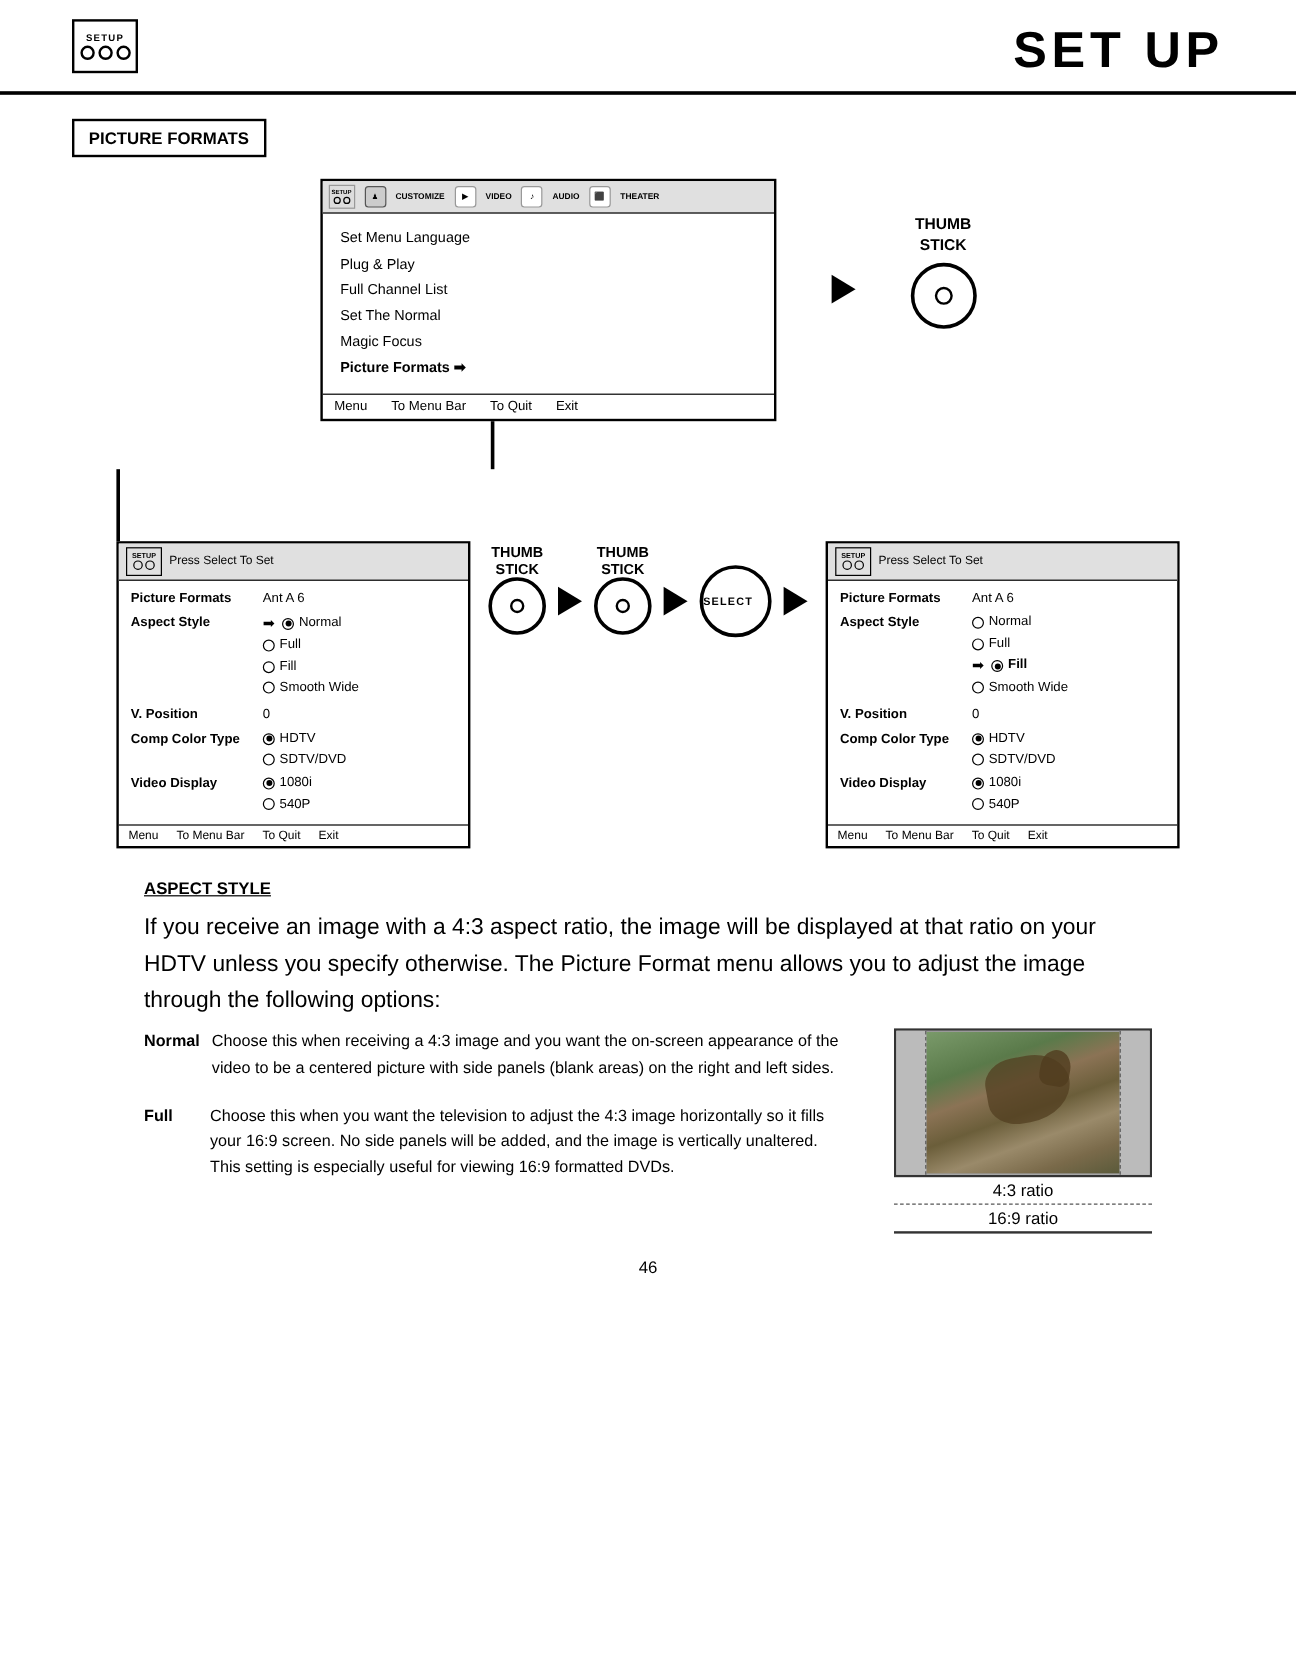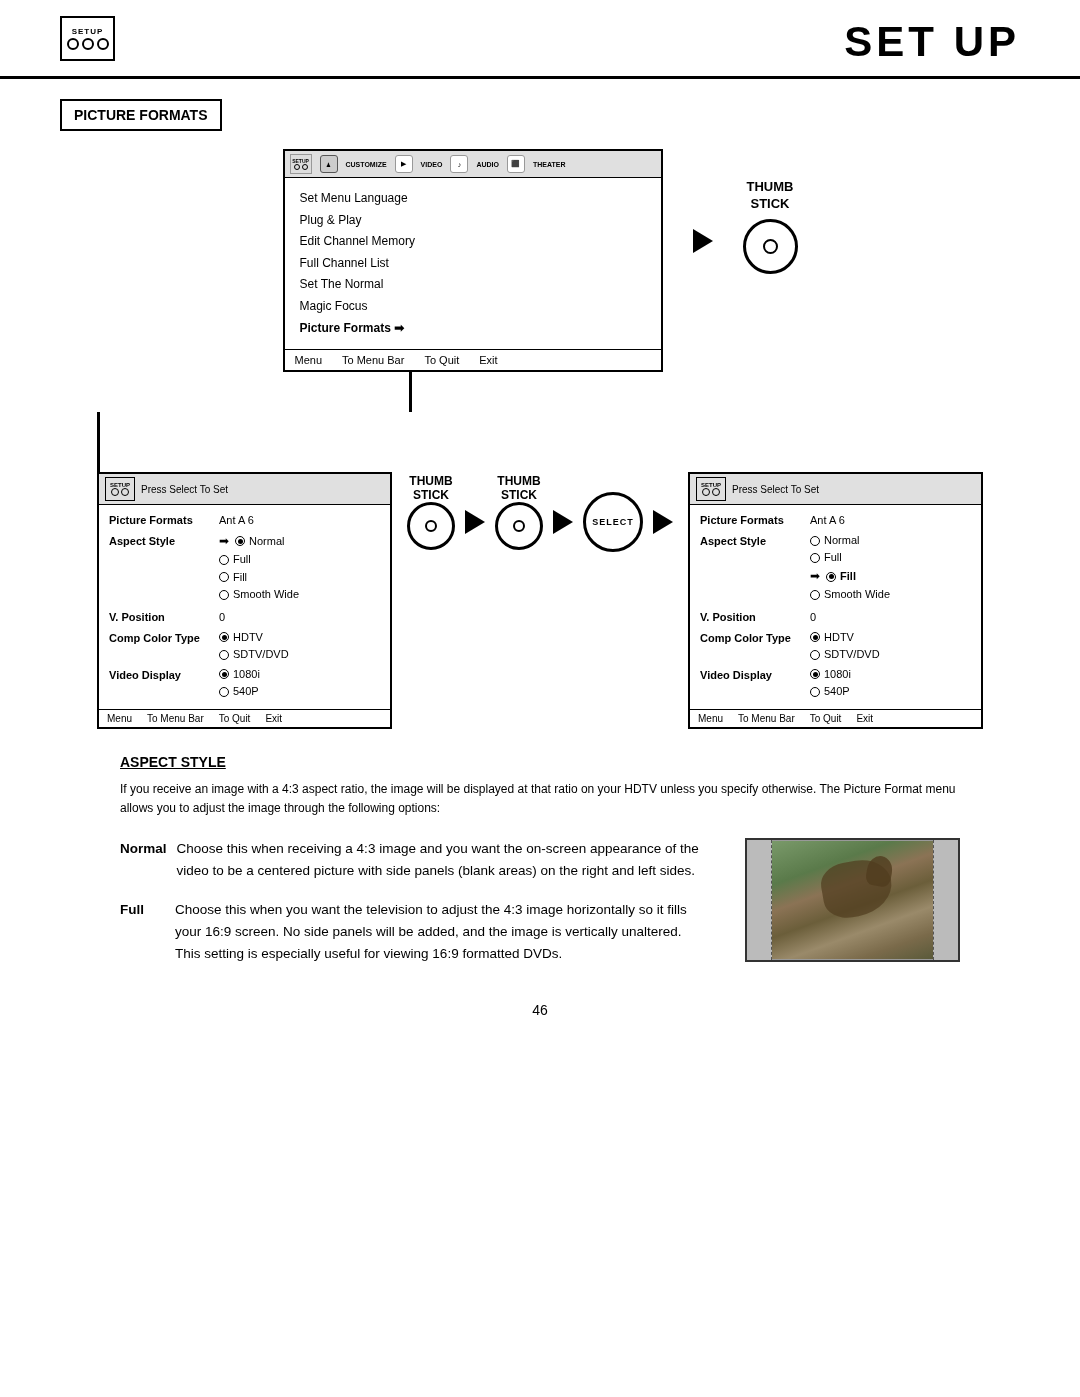--- a/index.html
+++ b/index.html
@@ -155,21 +155,21 @@
     }
 
     .select-circle {
       width: 60px;
       height: 60px;
       border: 3px solid #000;
       border-radius: 50%;
       background: #fff;
       display: flex;
       align-items: center;
-      justify-content: center;
+      justify-content: flex-start;
       font-size: 9px;
       font-weight: bold;
       letter-spacing: 1px;
     }
 
     
     .arrow-right {
       width: 0;
       height: 0;
       border-top: 12px solid transparent;
@@ -294,23 +294,23 @@
       padding: 0 60px;
       margin-top: 25px;
     }
     .aspect-style-title {
       font-weight: bold;
       font-size: 14px;
       margin-bottom: 10px;
       text-decoration: underline;
     }
     .aspect-style-description {
-      font-size: 12px;
+      font-size: 19px;
       line-height: 1.6;
-      margin-bottom: 20px;
+      margin-bottom: 8px;
     }
 
     
     .format-descriptions {
       display: flex;
       gap: 30px;
       align-items: flex-start;
     }
     .format-text-area {
       flex: 1;
@@ -349,21 +349,21 @@
     .diagram-section {
       width: 100%;
       display: flex;
       flex-direction: column;
       align-items: center;
     }
 
     .top-section-wrapper {
       display: flex;
       align-items: flex-start;
-      gap: 30px;
+      gap: 46px;
       justify-content: center;
     }
   </style>
 </head>
 <body>
 
 <div class="setup-icon-top">
   <span class="setup-text">SETUP</span>
   <div class="gear-row">
     <div class="gear-circle"></div>
@@ -409,21 +409,20 @@
           </div>
           <span style="font-size:7px;font-weight:bold;">AUDIO</span>
           <div class="menu-tab-icon">
             <span>⬛</span>
           </div>
           <span style="font-size:7px;font-weight:bold;">THEATER</span>
         </div>
         <div class="menu-body">
           <span class="menu-body-item">Set Menu Language</span>
           <span class="menu-body-item">Plug &amp; Play</span>
-          <span class="menu-body-item">Edit Channel Memory</span>
           <span class="menu-body-item">Full Channel List</span>
           <span class="menu-body-item">Set The Normal</span>
           <span class="menu-body-item">Magic Focus</span>
           <span class="menu-body-item bold-arrow">
             <strong>Picture Formats ➡</strong>
           </span>
         </div>
         <div class="menu-footer">
           <span>Menu</span>
           <span>To Menu Bar</span>
@@ -669,19 +668,30 @@
             <div style="width:161px;height:118px;overflow:hidden;position:relative;">
 
               <div style="width:100%;height:100%;background:linear-gradient(160deg,#7a9a6a 0%,#5a7a4a 25%,#8B7355 40%,#6B5E3A 55%,#9a8a6a 70%,#7a6a4a 85%,#5a5a3a 100%);"></div>
 
               <div style="position:absolute;top:20px;left:50px;width:70px;height:55px;background:rgba(80,60,30,0.7);border-radius:40% 50% 60% 40%;transform:rotate(-10deg);"></div>
               <div style="position:absolute;top:15px;left:95px;width:25px;height:30px;background:rgba(80,60,30,0.8);border-radius:50% 50% 30% 30%;transform:rotate(10deg);"></div>
             </div>
           </div>
         </div>
 
+        <div style="width:215px;display:flex;flex-direction:column;">
+
+          <div style="display:flex;align-items:center;padding: 3px 0;border-bottom:1px dashed #555;">
+            <div style="width:161px;display:flex;justify-content:center;margin-left:27px;">
+              <span>4:3 ratio</span>
+            </div>
+          </div>
+          <div style="padding:3px 0;text-align:center;border-bottom:2px solid #333;">
+            <span>16:9 ratio</span>
+          </div>
+        </div>
       </div>
     </div>
   </div>
 
   <div class="page-number">46</div>
 
 </div>
 
 </body></html>

